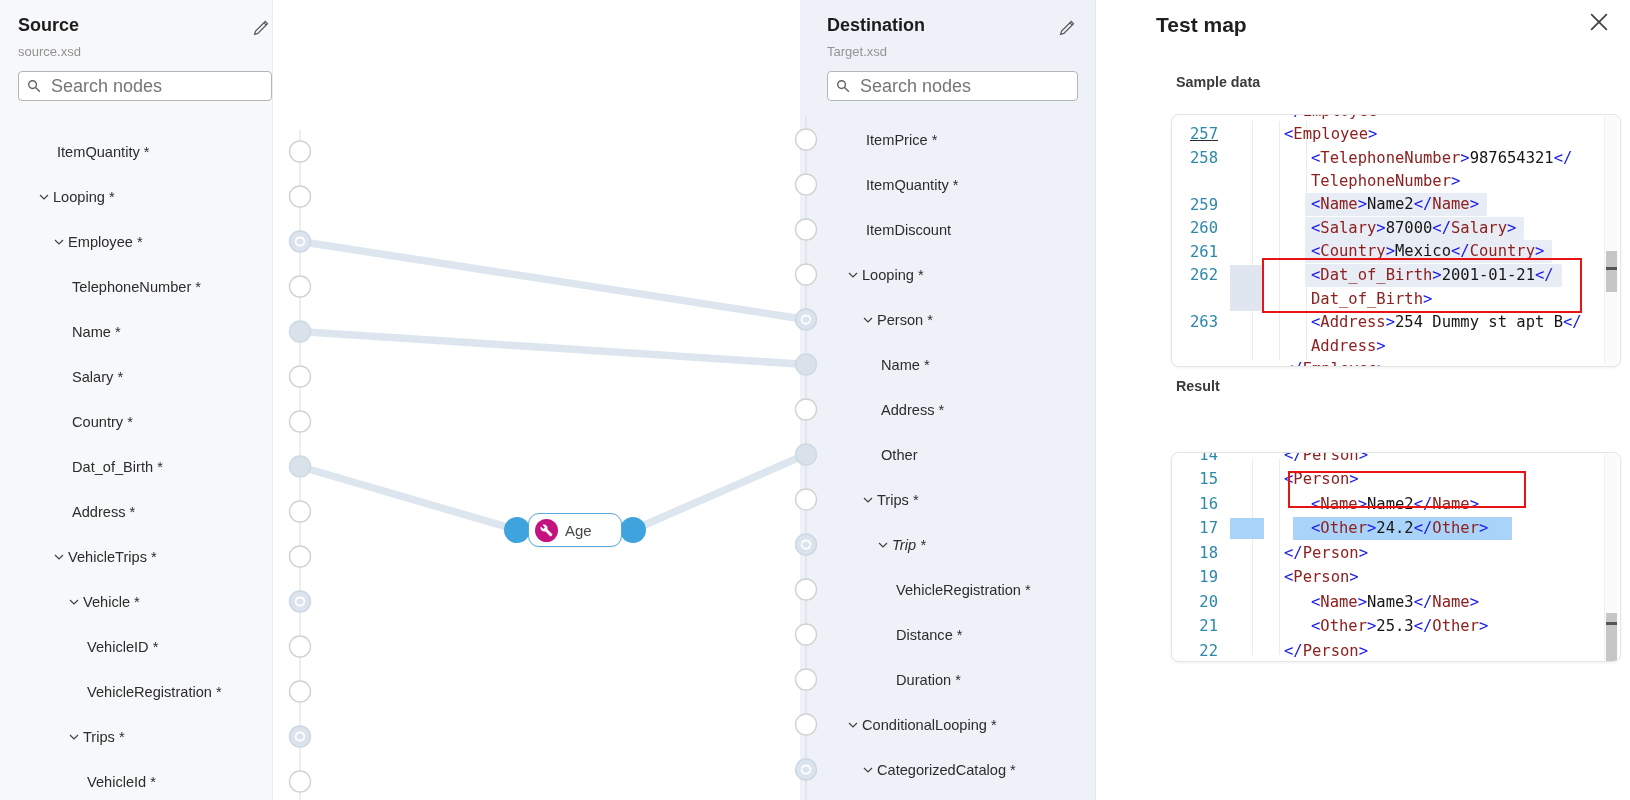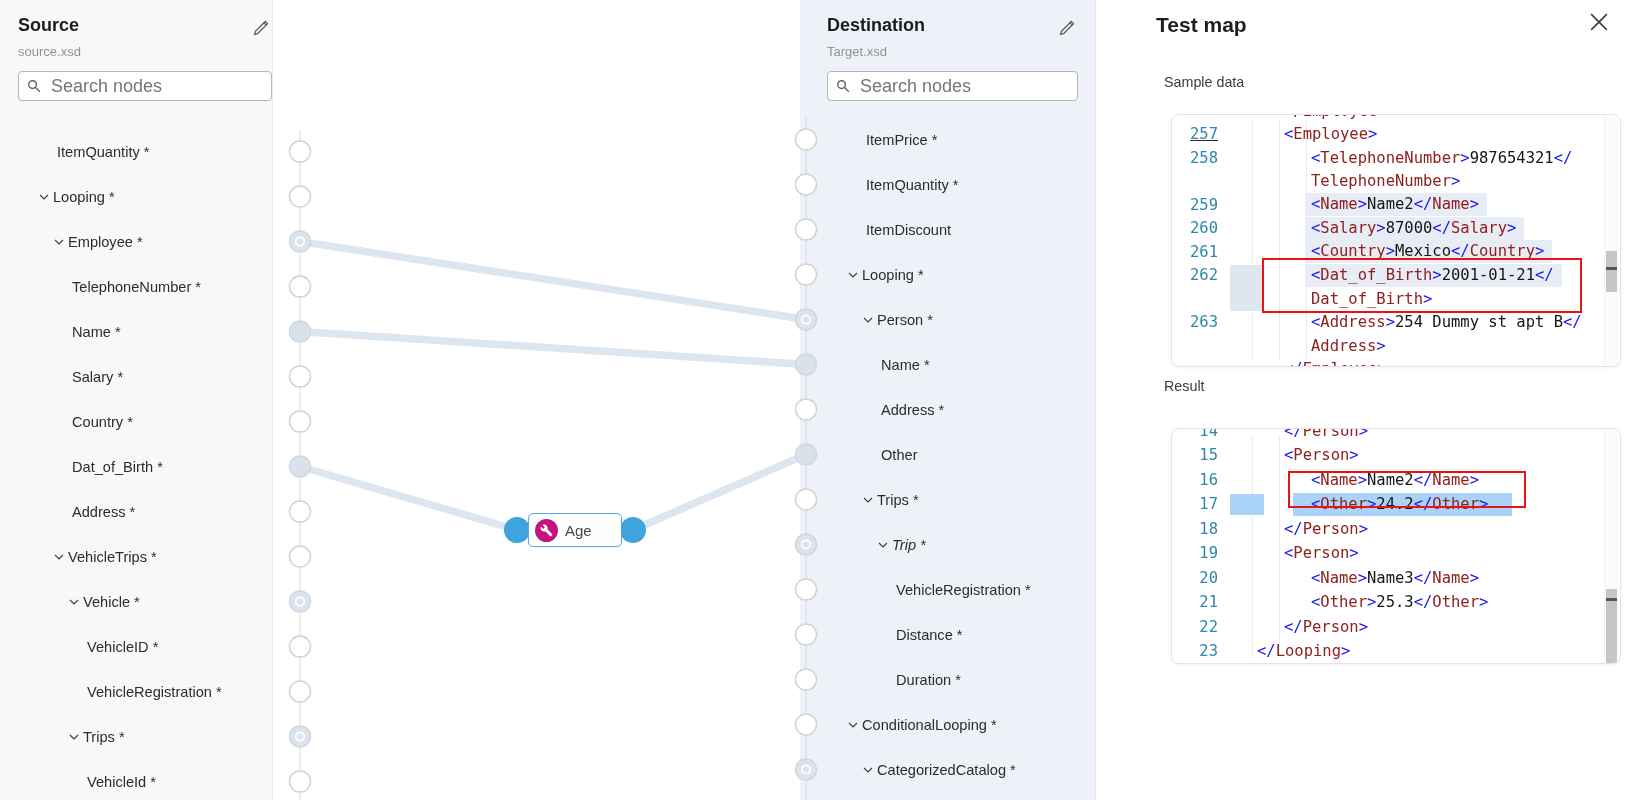--- a/index.html
+++ b/index.html
@@ -18,30 +18,30 @@
   .searchbox input{border:none;outline:none;background:transparent;font-size:18px;
                    font-family:inherit;color:#333;margin-left:7px;width:80%;}
   .searchbox input::placeholder{color:#767676;}
   .tree{position:absolute;left:0;right:0;}
   .trow{height:45px;display:flex;align-items:center;box-sizing:border-box;cursor:pointer;}
   .tlabel{font-size:14.6px;color:#2c2c2c;white-space:nowrap;}
   .chev{display:inline-flex;margin-right:4px;flex:none;}
   
   #wires{position:absolute;left:0;top:0;pointer-events:none;}
   #fn-pill{position:absolute;left:528px;top:513px;width:94px;height:34px;background:#fdfefe;
-           border:1.5px solid #58a9dc;border-radius:5px;display:flex;align-items:center;
+           border:1.5px solid #58a9dc;border-radius:11px;display:flex;align-items:center;
            box-sizing:border-box;padding-left:6px;box-shadow:0 1px 2px rgba(0,0,0,.05);cursor:pointer;}
   #fn-icon{width:23px;height:23px;border-radius:50%;background:#c4137e;display:flex;
            align-items:center;justify-content:center;flex:none;}
   #fn-label{margin-left:7px;font-size:15px;color:#474747;}
   
   #test-panel{left:1095px;width:535px;background:#fff;border-left:1px solid #e4e4e4;}
   #test-title{position:absolute;left:60px;top:13px;font-size:21px;font-weight:700;color:#1f1f1f;}
   #close-btn{position:absolute;left:493px;top:12px;width:22px;height:22px;cursor:pointer;}
-  .sec-label{position:absolute;left:68px;font-size:14.3px;color:#3b3b3b;}
+  .sec-label{position:absolute;left:80px;font-size:14.3px;color:#3b3b3b;font-weight:bold;}
   .codebox{position:absolute;left:75px;width:450px;background:#fff;border:1px solid #e5e5e5;
            border-radius:8px;box-shadow:0 1px 3px rgba(0,0,0,.06);overflow:hidden;box-sizing:border-box;}
   .code-body{position:relative;width:100%;height:100%;overflow:hidden;
              font-family:"DejaVu Sans Mono","Liberation Mono",monospace;font-size:15.5px;}
   .cl{display:flex;align-items:center;position:relative;white-space:pre;}
   .gut{width:56px;padding-right:10px;box-sizing:border-box;text-align:right;color:#2d88aa;flex:none;}
   .ct{position:relative;}
   .tx{display:inline-block;}
   .cp{color:#1a1ae6;} .ctag{color:#8e2020;} .cv{color:#161616;}
   .chg .tx{background:#e7ecf5;border-radius:2px;padding:2px 8px 3px 6px;margin-left:-6px;}
@@ -418,21 +418,21 @@
           <div class="cl" style="height: 23.5px;"><span class="gut"></span><span class="ct" style="padding-left: 83px;"><span class="tx"><span class="ctag">Address</span><span class="cp">&gt;</span></span></span></div>
           <div class="cl" style="height: 23.5px;"><span class="gut"></span><span class="ct" style="padding-left: 56px;"><span class="tx"><span class="cp">&lt;/</span><span class="ctag">Employee</span><span class="cp">&gt;</span></span></span></div>
         </div>
       <div class="sbar-track" style="right:2px;">
         <div class="sbar-thumb" style="top:135px;height:41px;"></div>
         <div class="sbar-dash" style="top:151px;"></div>
       </div>
     </div>
 
     <div class="sec-label" style="top:378px;">Result</div>
-    <div class="codebox" id="result-box" style="top:428px;height:236px;">
+    <div class="codebox" id="result-box" style="top:452px;height:210px;">
       <div class="code-body">
         <div class="guide" style="left:80px;"></div>
         <div class="guide" style="left:107px;"></div>
       <div class="cl" style="height: 24.5px; margin-top: -10.75px;"><span class="gut">14</span><span class="ct" style="padding-left: 56px;"><span class="tx"><span class="cp">&lt;/</span><span class="ctag">Person</span><span class="cp">&gt;</span></span></span></div>
           <div class="cl" style="height: 24.5px;"><span class="gut">15</span><span class="ct" style="padding-left: 56px;"><span class="tx"><span class="cp">&lt;</span><span class="ctag">Person</span><span class="cp">&gt;</span></span></span></div>
           <div class="cl" style="height: 24.5px;"><span class="gut">16</span><span class="ct" style="padding-left: 83px;"><span class="tx"><span class="cp">&lt;</span><span class="ctag">Name</span><span class="cp">&gt;</span><span class="cv">Name2</span><span class="cp">&lt;/</span><span class="ctag">Name</span><span class="cp">&gt;</span></span></span></div>
           <div class="cl sel" style="height: 24.5px;"><span class="chip1"></span><span class="gut">17</span><span class="ct" style="padding-left: 83px;"><span class="tx"><span class="cp">&lt;</span><span class="ctag">Other</span><span class="cp">&gt;</span><span class="cv">24.2</span><span class="cp">&lt;/</span><span class="ctag">Other</span><span class="cp">&gt;</span></span></span></div>
           <div class="cl" style="height: 24.5px;"><span class="gut">18</span><span class="ct" style="padding-left: 56px;"><span class="tx"><span class="cp">&lt;/</span><span class="ctag">Person</span><span class="cp">&gt;</span></span></span></div>
           <div class="cl" style="height: 24.5px;"><span class="gut">19</span><span class="ct" style="padding-left: 56px;"><span class="tx"><span class="cp">&lt;</span><span class="ctag">Person</span><span class="cp">&gt;</span></span></span></div>
           <div class="cl" style="height: 24.5px;"><span class="gut">20</span><span class="ct" style="padding-left: 83px;"><span class="tx"><span class="cp">&lt;</span><span class="ctag">Name</span><span class="cp">&gt;</span><span class="cv">Name3</span><span class="cp">&lt;/</span><span class="ctag">Name</span><span class="cp">&gt;</span></span></span></div>

